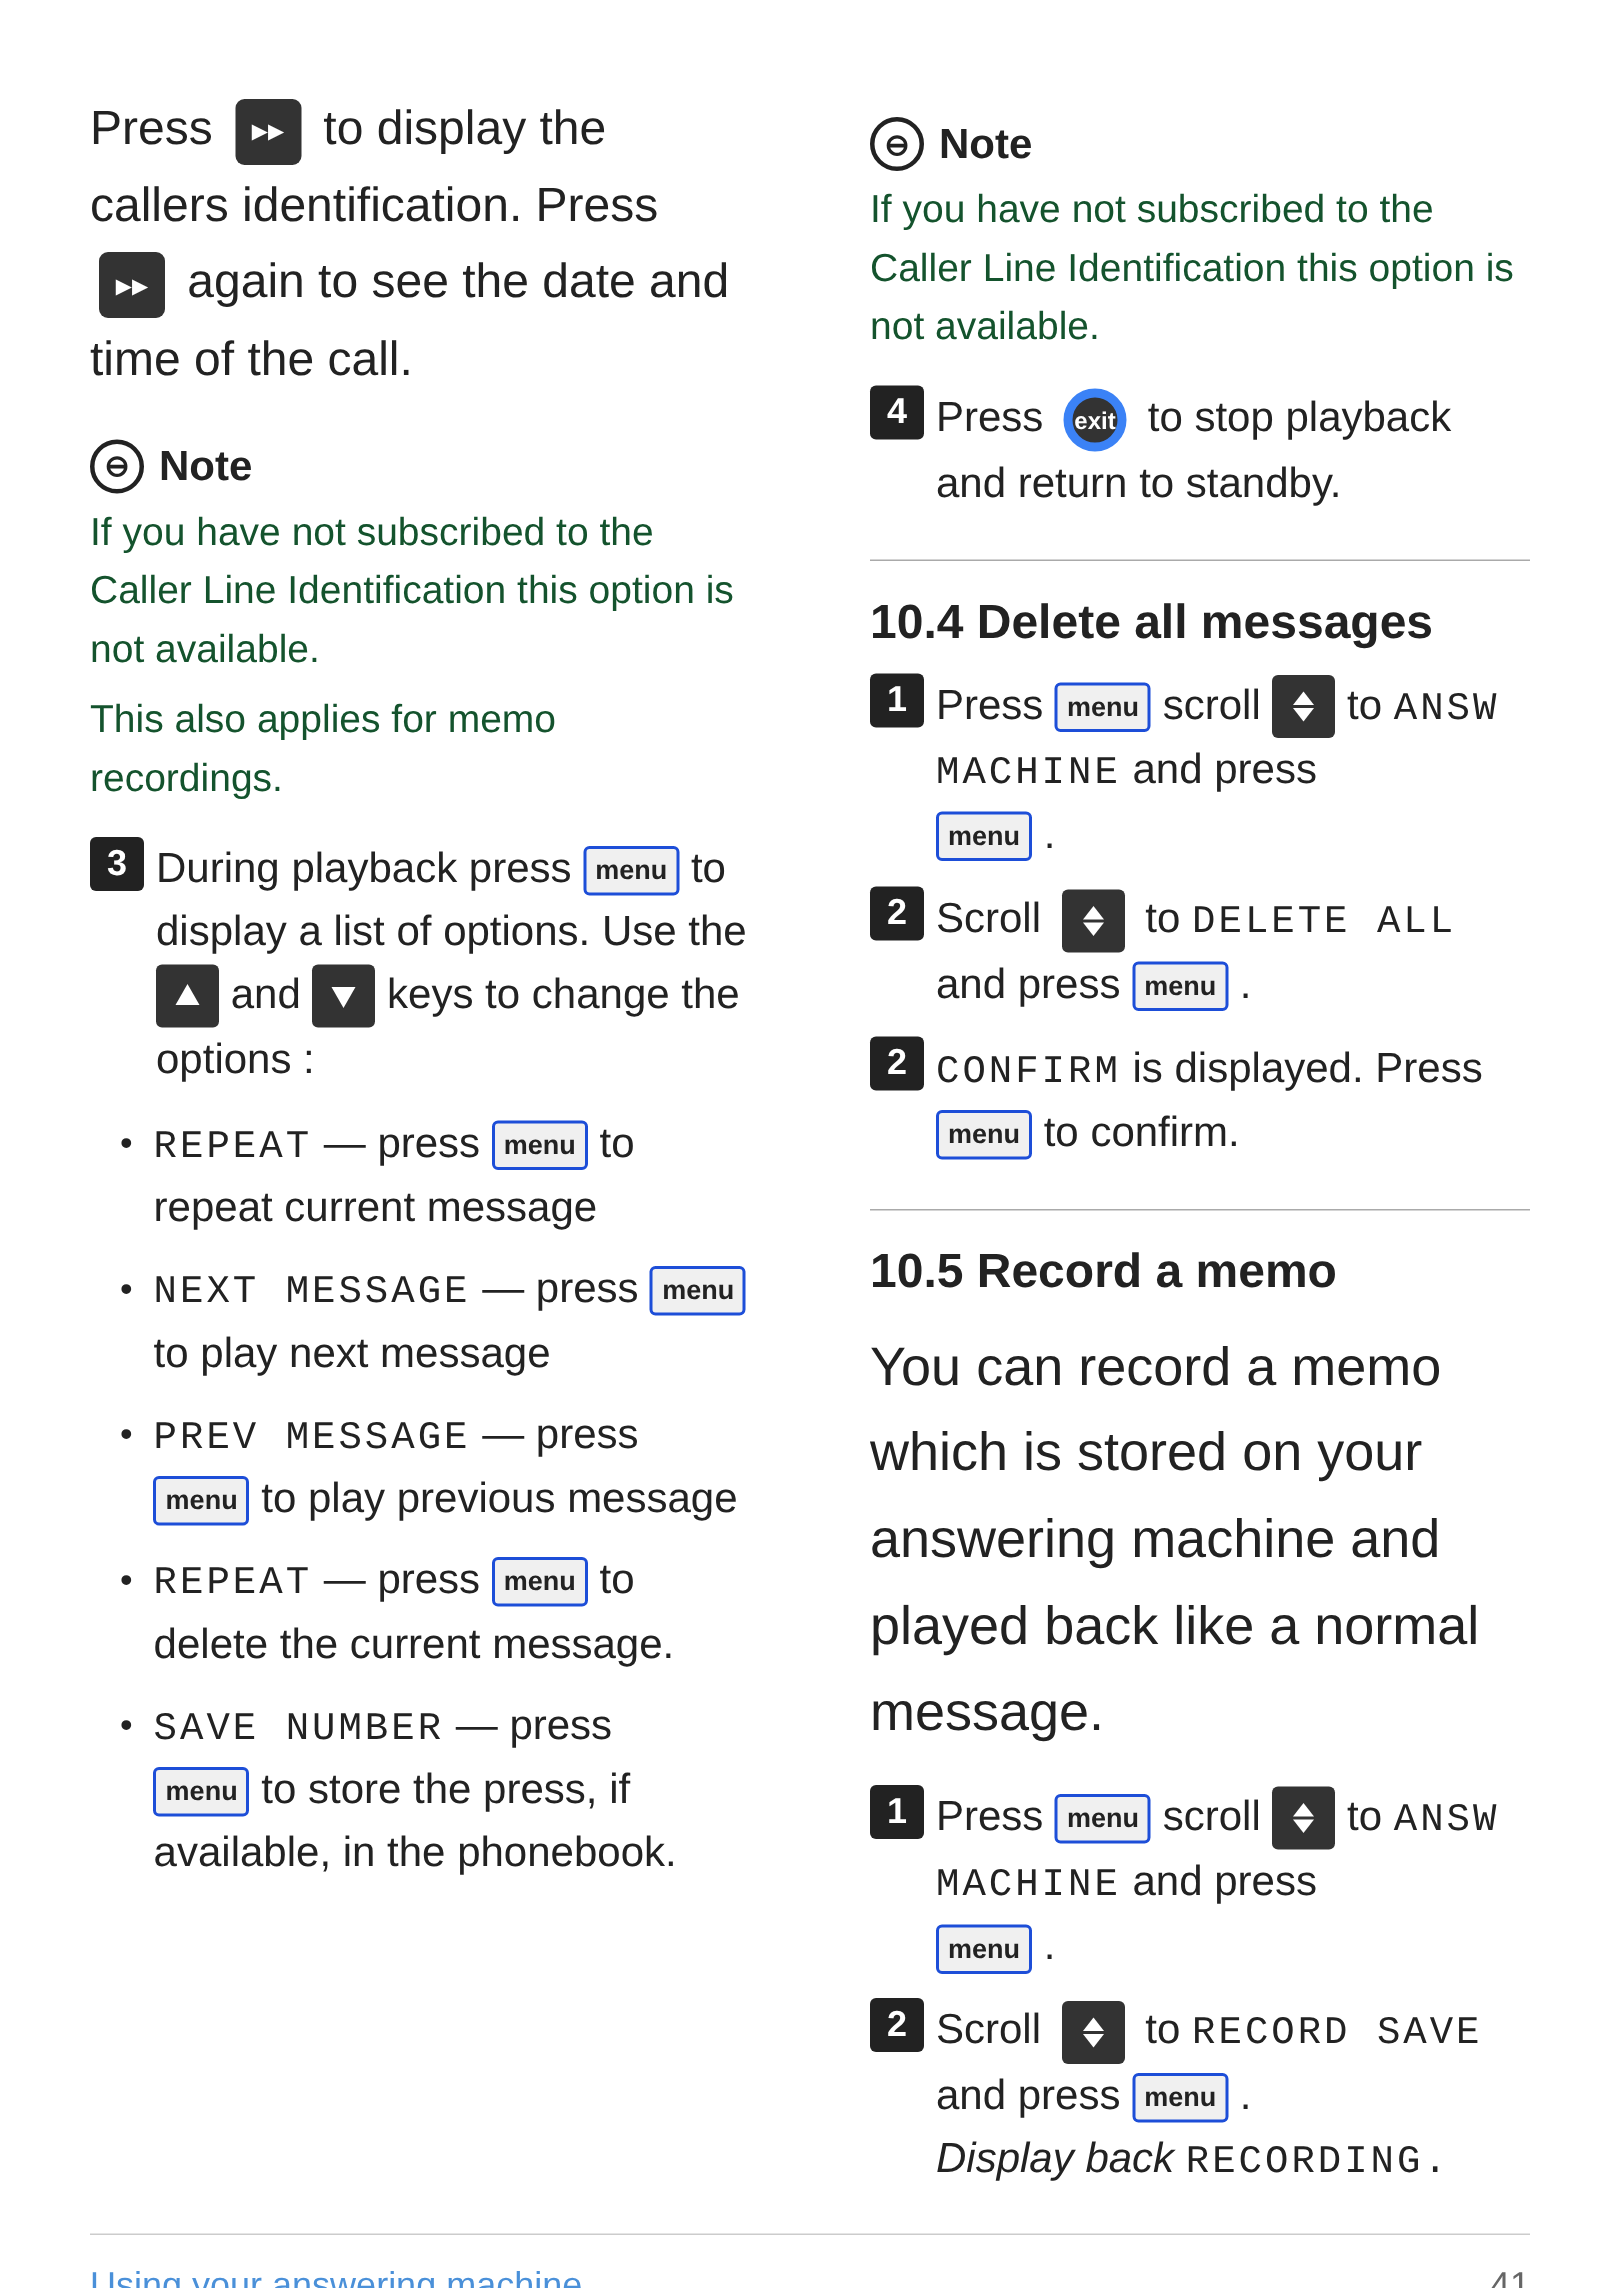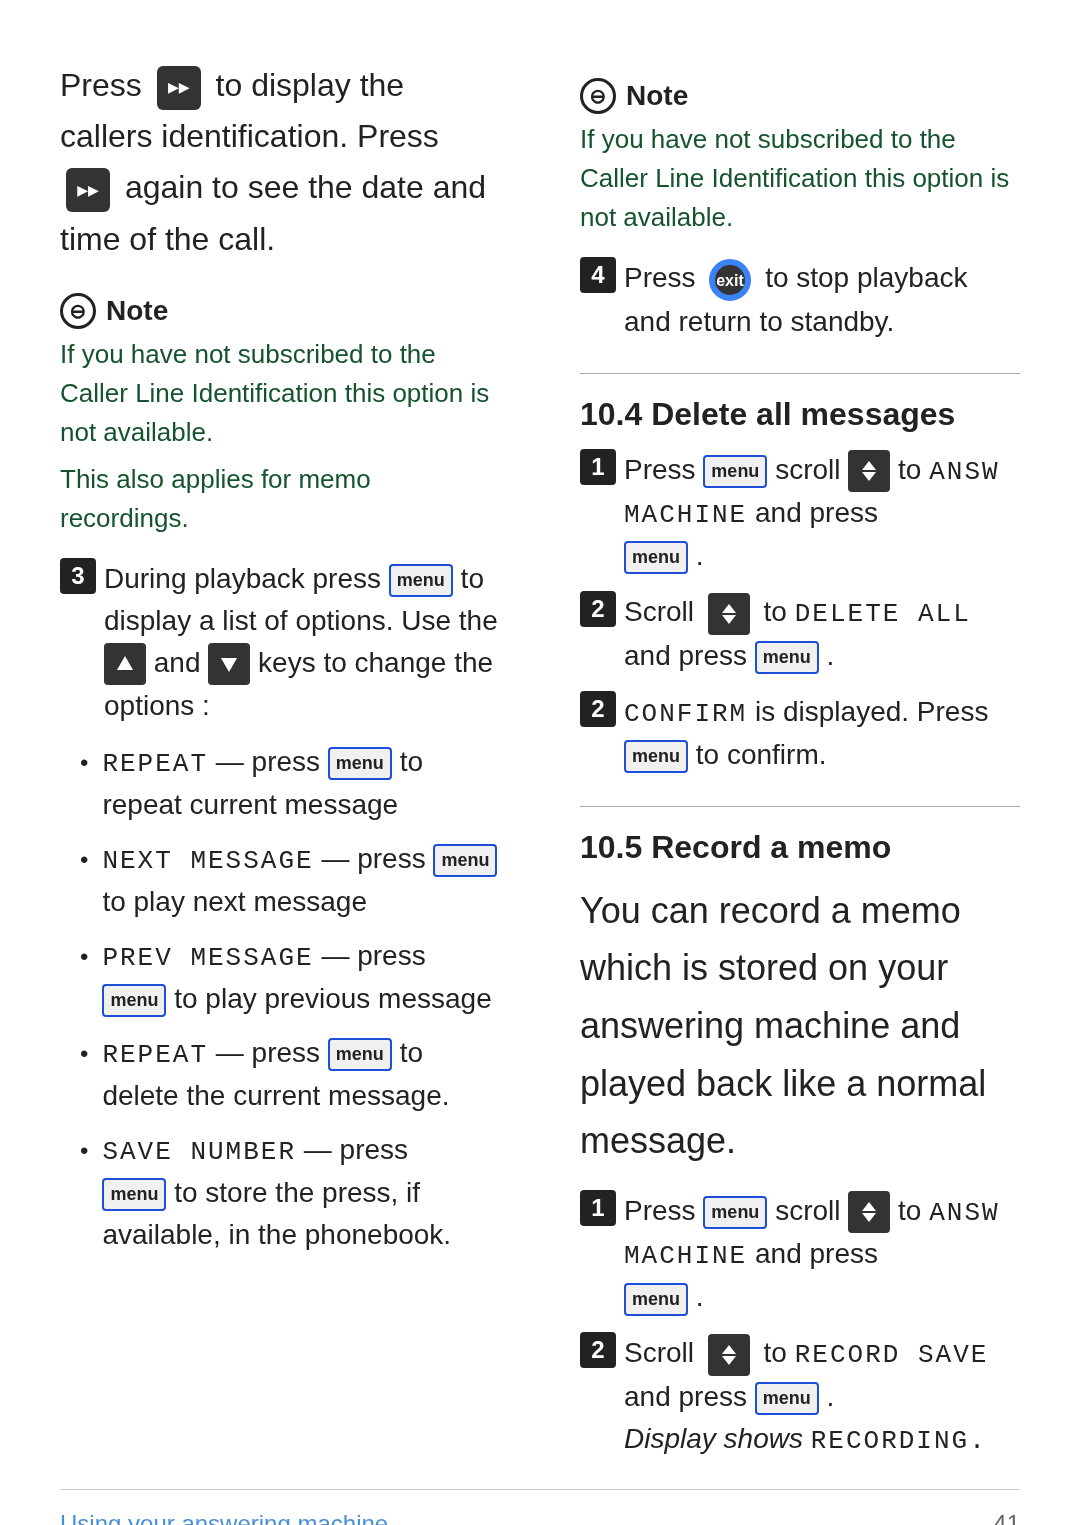--- a/index.html
+++ b/index.html
@@ -451,21 +451,21 @@
                 <div class="arrow-up"></div>
                 <div class="arrow-down"></div>
               </div>
             </span>
             <span> to </span>
             <span class="mono">RECORD SAVE</span>
             <span> and press </span>
             <span class="menu-btn">menu</span>
             <span>.</span>
             <br>
-            <span class="italic">Display shows</span>
+            <span class="italic">Display back</span>
             <span> </span>
             <span class="mono">RECORDING.</span>
           </div>
         </div>
 
       </div>
 
     </div>
 
   </div>

